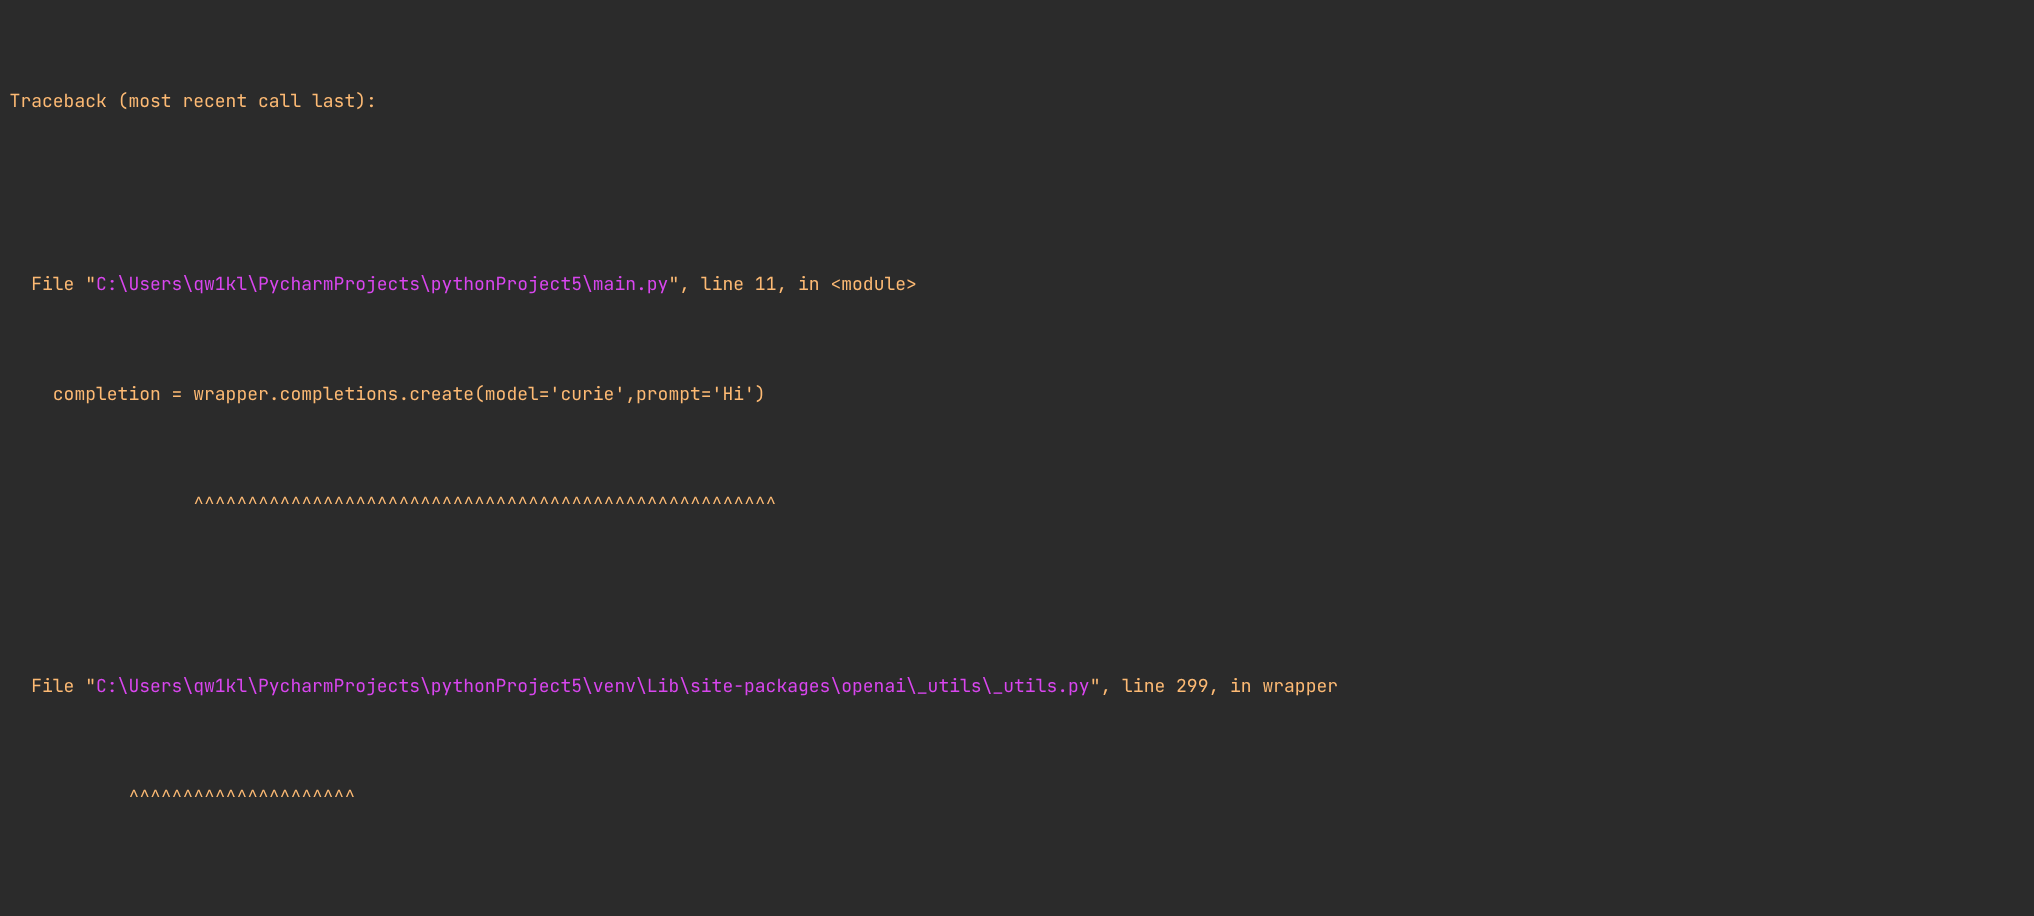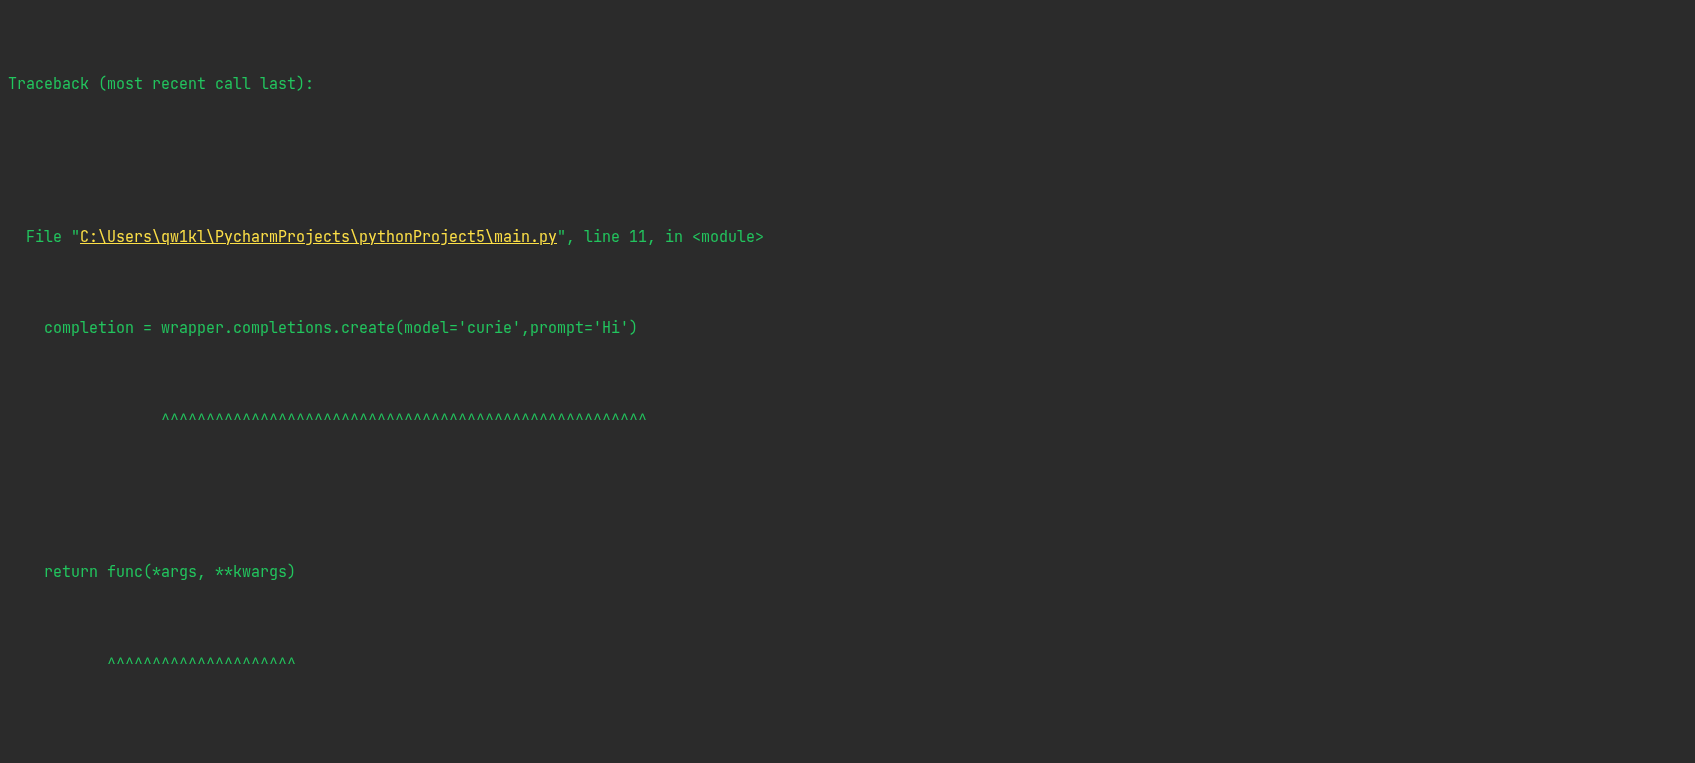--- a/index.html
+++ b/index.html
@@ -15,41 +15,40 @@
   .console {
     padding: 8px 8px 0 8px;
     white-space: pre;
     font-variant-ligatures: none;
   }
   .line {
     display: block;
     white-space: pre;
   }
   .link {
-    color: #fde047;
-    text-decoration: underline;
+    color: #d946ef;
     cursor: pointer;
   }
   .err {
-    color: #22c55e;
+    color: #fdba74;
   }
 </style>
 </head>
 <body>
 
 <div class="console">
   <span class="line err">Traceback (most recent call last):</span>
 
   
   <span class="line"><span class="err">  File "</span><span class="link">C:\Users\qw1kl\PycharmProjects\pythonProject5\main.py</span><span class="err">", line 11, in &lt;module&gt;</span></span>
   <span class="line err">    completion = wrapper.completions.create(model='curie',prompt='Hi')</span>
   <span class="line err">                 ^^^^^^^^^^^^^^^^^^^^^^^^^^^^^^^^^^^^^^^^^^^^^^^^^^^^^^</span>
 
   
-  <span class="line err">    return func(*args, **kwargs)</span>
+  <span class="line"><span class="err">  File "</span><span class="link">C:\Users\qw1kl\PycharmProjects\pythonProject5\venv\Lib\site-packages\openai\_utils\_utils.py</span><span class="err">", line 299, in wrapper</span></span>
   <span class="line err">           ^^^^^^^^^^^^^^^^^^^^^</span>
 
   
   
   
   
 
   
   
   

